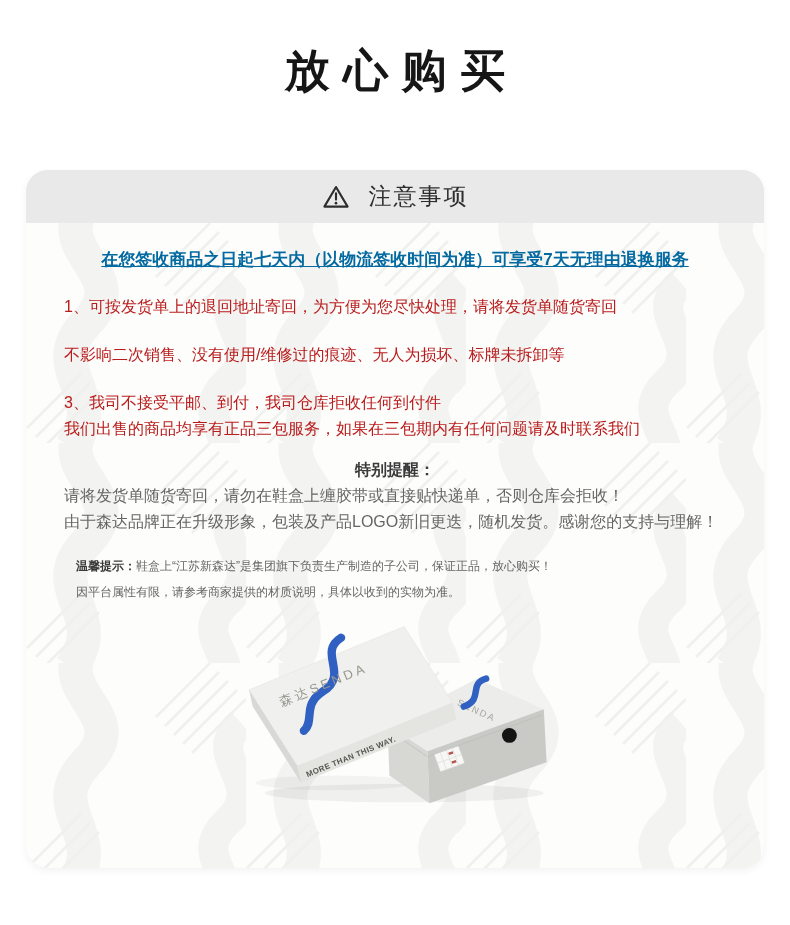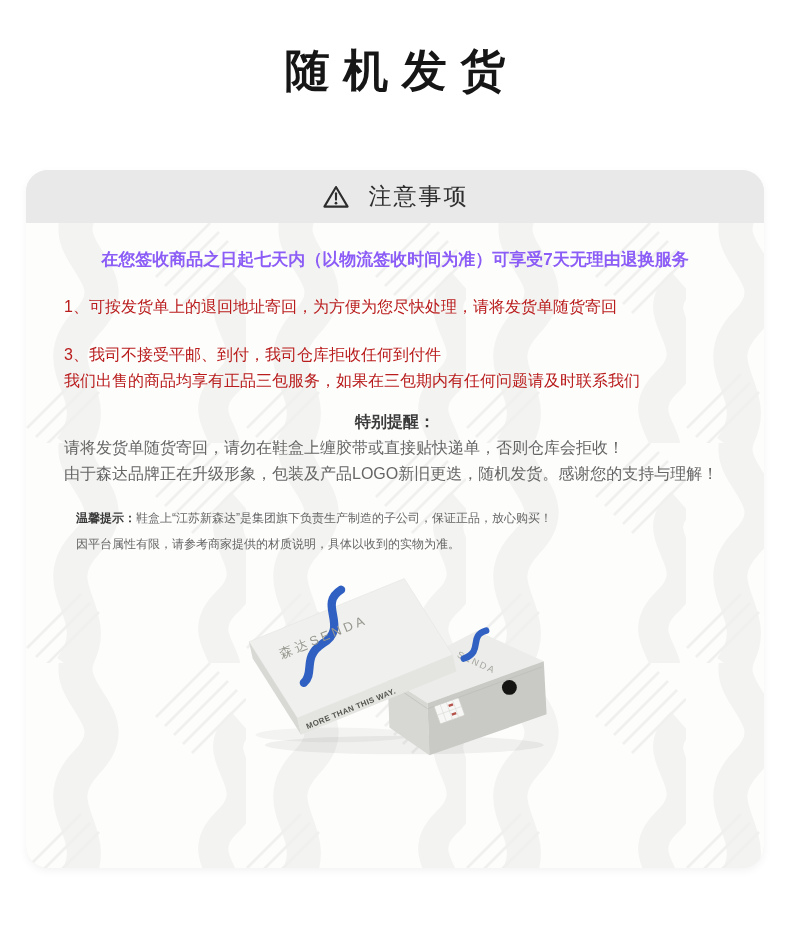--- a/index.html
+++ b/index.html
@@ -7,35 +7,35 @@
         font-family:"Liberation Sans","DejaVu Sans",sans-serif;}
   .page-title{position:absolute;top:36px;left:0;width:100%;margin:0;text-align:center;
         font-size:45px;font-weight:600;color:#161616;letter-spacing:.30em;text-indent:.30em;line-height:70px;}
   .card{position:absolute;left:26px;top:170px;width:738px;height:698px;border-radius:22px;
         background:#fdfdfc;box-shadow:0 0 0 1px #ededec inset,0 3px 8px rgba(0,0,0,.05);overflow:hidden;}
   .card-header{height:53px;background:#e9e9e9;display:flex;align-items:center;justify-content:center;gap:19px;}
   .hdr-title{font-size:23px;color:#2d2d2d;letter-spacing:2px;font-weight:500;}
   .card-body{position:relative;height:645px;}
   .bg-pattern{position:absolute;left:0;top:0;display:block;}
   .content{position:relative;padding:25px 38px 0;}
-  .highlight{margin:0;text-align:center;font-size:17px;font-weight:bold;color:#8b5cf6;line-height:24px;}
+  .highlight{margin:0;text-align:center;font-size:17px;font-weight:bold;color:#0369a1;line-height:24px;text-decoration:underline;}
   .rule{margin:22px 0 0;font-size:16px;line-height:26px;color:#b91c1c;}
   .rule div{white-space:nowrap;}
   .special{margin:15px 0 0;font-size:16px;line-height:26px;color:#666666;}
   .warm{margin:18px 12px 0;font-size:12px;line-height:26px;color:#666666;}
   .bold-label{font-weight:bold;color:#3a3a3a;text-align:center;}
   .boxes-svg{display:block;margin:16px auto 0;}
   .svg-brand{font-family:"Liberation Sans","DejaVu Sans",sans-serif;}
 </style>
 </head>
 <body>
 
 <div class="page">
 
-  <h1 class="page-title">随机发货</h1>
+  <h1 class="page-title">放心购买</h1>
 
   <div class="card">
 
     <div class="card-header">
       <span style="display:flex;">
         <svg width="28" height="26" viewBox="0 0 28 26">
           <path d="M14 3 L25.6 22.6 H2.4 Z" fill="none" stroke="#2d2d2d" stroke-width="2.1" stroke-linejoin="round"></path>
           <line x1="14" y1="9.2" x2="14" y2="15.6" stroke="#2d2d2d" stroke-width="2.1" stroke-linecap="round"></line>
           <circle cx="14" cy="19.2" r="1.35" fill="#2d2d2d"></circle>
         </svg>
@@ -70,20 +70,21 @@
 
       <div class="content">
 
         <p class="highlight">在您签收商品之日起七天内（以物流签收时间为准）可享受7天无理由退换服务</p>
 
         <div class="rule">
           <div>1、可按发货单上的退回地址寄回，为方便为您尽快处理，请将发货单随货寄回</div>
         </div>
 
         <div class="rule">
+          <div>不影响二次销售、没有使用/维修过的痕迹、无人为损坏、标牌未拆卸等</div>
         </div>
 
         <div class="rule">
           <div>3、我司不接受平邮、到付，我司仓库拒收任何到付件</div>
           <div>我们出售的商品均享有正品三包服务，如果在三包期内有任何问题请及时联系我们</div>
         </div>
 
         <div class="special">
           <div class="bold-label">特别提醒：</div>
           <div>请将发货单随货寄回，请勿在鞋盒上缠胶带或直接贴快递单，否则仓库会拒收！</div>

